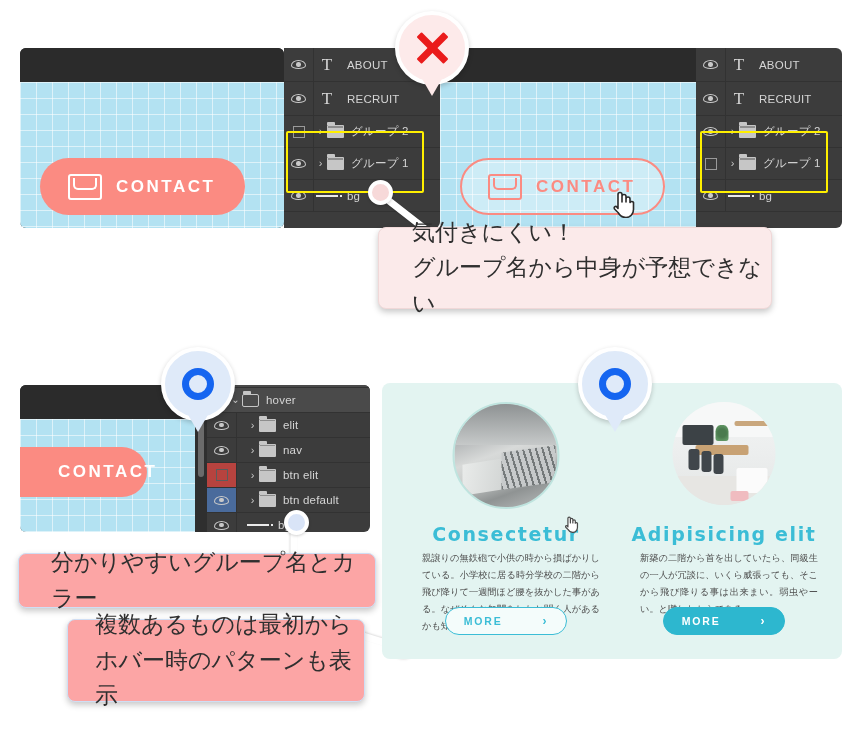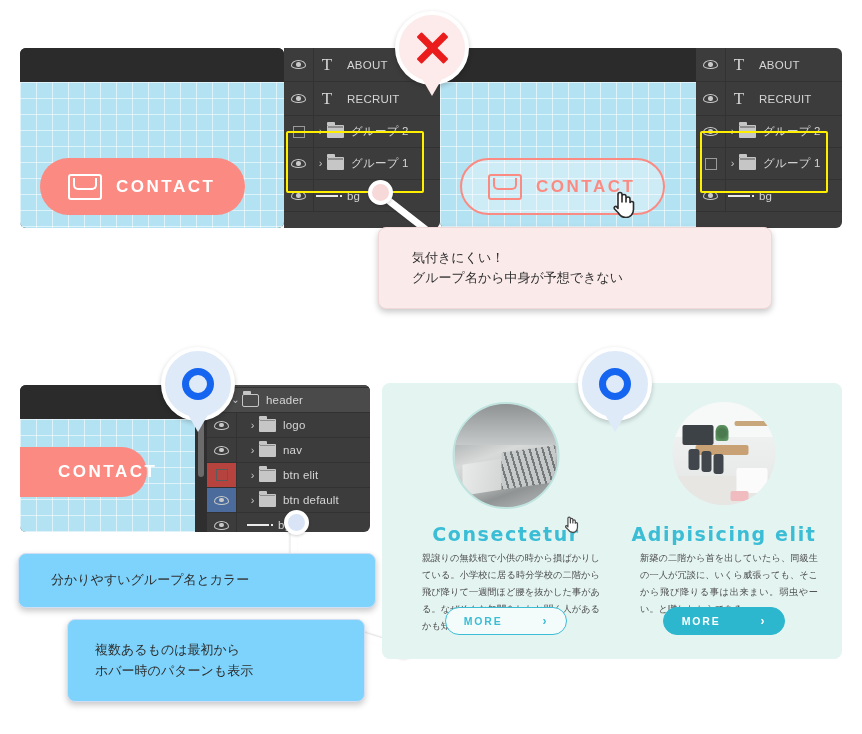--- a/index.html
+++ b/index.html
@@ -105,24 +105,24 @@
   }
 
   
   .bubble{
     position:absolute;box-sizing:border-box;border-radius:8px;
     box-shadow:0 3px 6px rgba(0,0,0,.22);
     display:flex;align-items:center;
   }
   .bubble .txt{
     font-family:"DejaVu Sans","Liberation Sans",sans-serif;
-    font-size:13px;line-height:1.55;color:#2f2f2f;white-space:pre-line;
+    font-size:23px;line-height:1.55;color:#2f2f2f;white-space:pre-line;
   }
   .bubble.pink{background:#fbeaea;border:1px solid #f0d8d8;}
-  .bubble.blue{background:#7dd3fc;border:1px solid #cfdef4;}
+  .bubble.blue{background:#fca5a5;border:1px solid #cfdef4;}
 
   
   .pin{
     position:absolute;width:74px;height:74px;border-radius:50%;
     background:#fdeaea;display:flex;align-items:center;justify-content:center;
     box-shadow:0 2px 5px rgba(0,0,0,.2);border:4px solid #ffffff;box-sizing:border-box;
   }
   .pin:after{
     content:"";position:absolute;left:50%;bottom:-15px;margin-left:-11px;
     width:0;height:0;border-left:11px solid transparent;border-right:11px solid transparent;
@@ -320,29 +320,29 @@
 <div class="lp" style="left:195px;top:385px;width:175px;height:147px;border-radius:0 6px 6px 0;">
   <div class="lp-scroll">
       <i></i>
     </div>
   <div style="position:absolute;left:12px;right:0;top:0;bottom:0;">
     <div class="lp-row" style="height:3px;background:#4a4a4a;"></div>
     <div class="lp-row" style="height:25px;background:#4a4a4a;">
       <div style="width:22px;flex:none;"></div>
       <div class="lp-chev" style="font-size:10px;">⌄</div>
       <div class="folder open"></div>
-      <div class="lp-name">header</div>
+      <div class="lp-name">hover</div>
     </div>
     <div class="lp-row" style="height:25px;">
       <div class="lp-eye">
           <span class="eyeglyph"></span>
         </div>
       <div class="lp-chev" style="margin-left:9px;">›</div>
       <div class="folder"></div>
-      <div class="lp-name">logo</div>
+      <div class="lp-name">elit</div>
     </div>
     <div class="lp-row" style="height:25px;">
       <div class="lp-eye">
           <span class="eyeglyph"></span>
         </div>
       <div class="lp-chev" style="margin-left:9px;">›</div>
       <div class="folder"></div>
       <div class="lp-name">nav</div>
     </div>
     <div class="lp-row" style="height:25px;">

